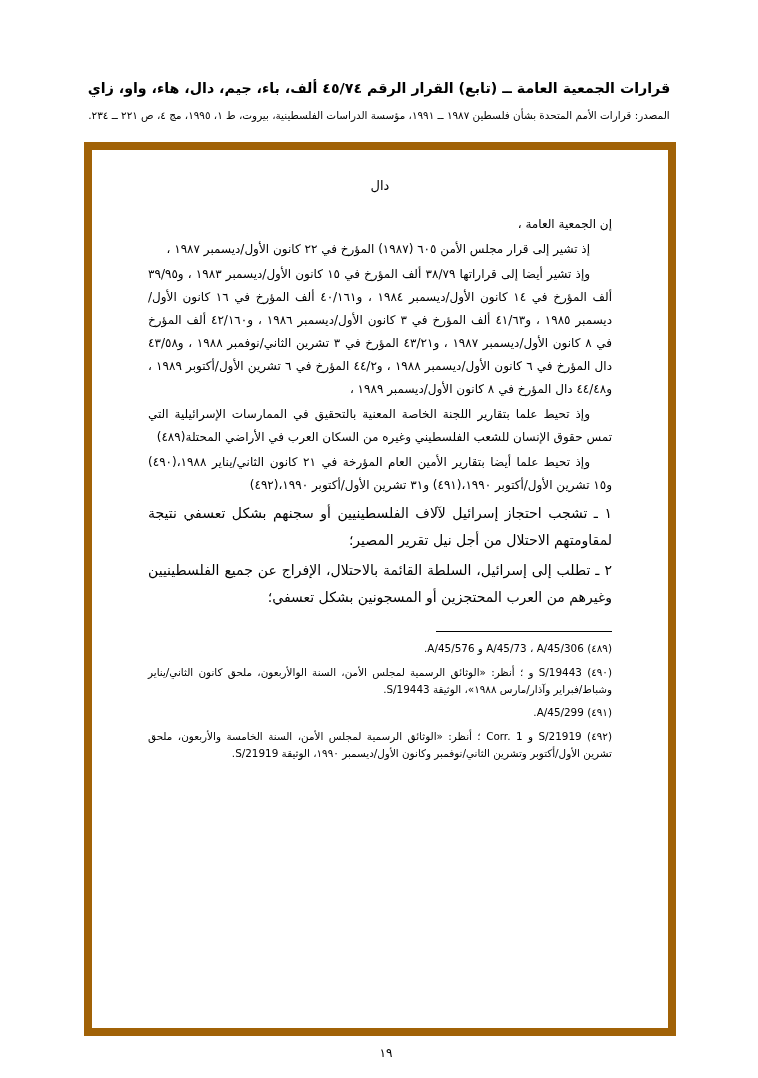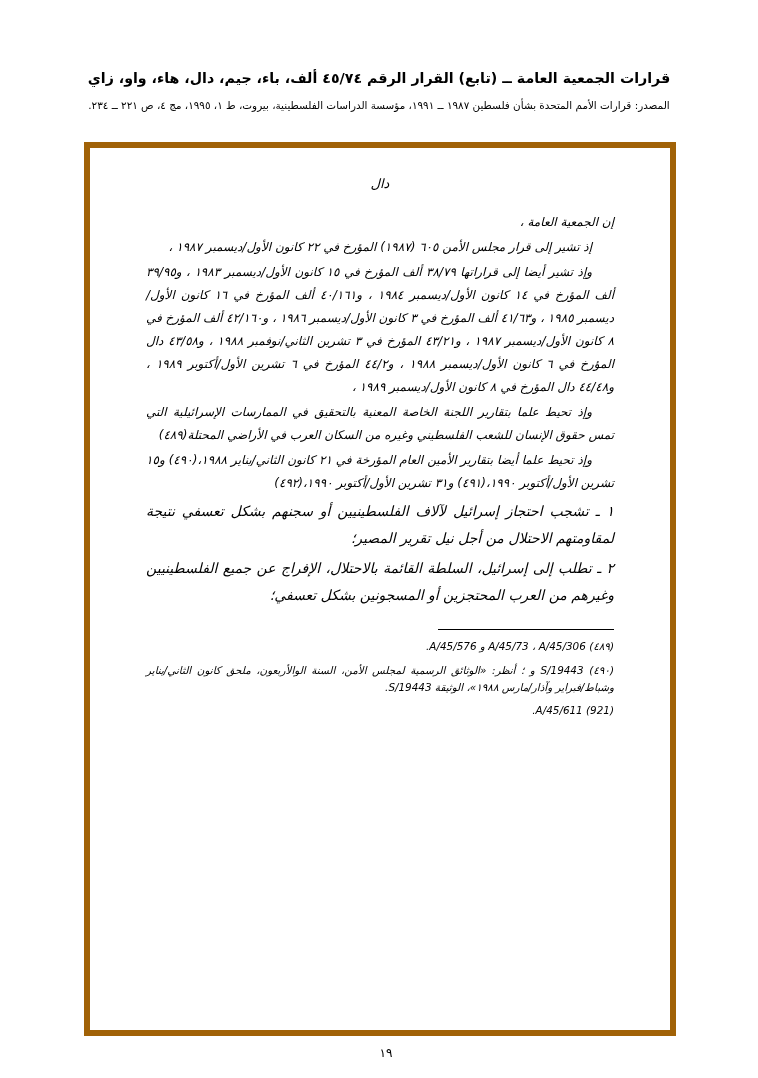--- a/index.html
+++ b/index.html
@@ -13,21 +13,21 @@
     font-family: "DejaVu Sans", sans-serif;
     color: #000000;
     position: relative;
     overflow: hidden;
   }
   .page {
     width: 758px;
     height: 1078px;
     position: relative;
     box-sizing: border-box;
-    padding: 2px;
+    padding: 12px;
   }
   .header-block {
     text-align: center;
     padding-top: 66px;
   }
   .doc-title {
     font-size: 14.2px;
     font-weight: bold;
     line-height: 1.5;
     letter-spacing: 0px;
@@ -39,24 +39,23 @@
     margin-top: 9px;
     line-height: 1.5;
     direction: rtl;
   }
   .frame {
     position: absolute;
     top: 142px;
     left: 84px;
     width: 592px;
     height: 894px;
-    border: 6px solid #a16207;
+    border: 8px solid #a16207;
     box-sizing: border-box;
     background: #ffffff;
-    font-style: italic;
   }
   .frame-inner {
     padding: 28px 56px 10px 56px;
     box-sizing: border-box;
     height: 100%;
     position: relative;
   }
   .section-letter {
     text-align: center;
     font-size: 13px;
@@ -135,21 +134,22 @@
       <div class="para indent">وإذ تحيط علما أيضا بتقارير الأمين العام المؤرخة في ٢١ كانون الثاني/يناير ١٩٨٨،(٤٩٠) و١٥ تشرين الأول/أكتوبر ١٩٩٠،(٤٩١) و٣١ تشرين الأول/أكتوبر ١٩٩٠،(٤٩٢)</div>
 
       <div class="numbered">١ ـ تشجب احتجاز إسرائيل لآلاف الفلسطينيين أو سجنهم بشكل تعسفي نتيجة لمقاومتهم الاحتلال من أجل نيل تقرير المصير؛</div>
       <div class="numbered">٢ ـ تطلب إلى إسرائيل، السلطة القائمة بالاحتلال، الإفراج عن جميع الفلسطينيين وغيرهم من العرب المحتجزين أو المسجونين بشكل تعسفي؛</div>
 
       <div class="footnote-rule"></div>
 
       <div class="footnotes">
         <div class="fn">(٤٨٩) A/45/73 ، A/45/306 و A/45/576.</div>
         <div class="fn">(٤٩٠) S/19443 و ؛ أنظر: «الوثائق الرسمية لمجلس الأمن، السنة الوالأربعون، ملحق كانون الثاني/يناير وشباط/فبراير وآذار/مارس ١٩٨٨»، الوثيقة S/19443.</div>
-        <div class="fn">(921) A/45/611.</div>
+        <div class="fn">(٤٩١) A/45/299.</div>
+        <div class="fn">(٤٩٢) S/21919 و Corr. 1 ؛ أنظر: «الوثائق الرسمية لمجلس الأمن، السنة الخامسة والأربعون، ملحق تشرين الأول/أكتوبر وتشرين الثاني/نوفمبر وكانون الأول/ديسمبر ١٩٩٠، الوثيقة S/21919.</div>
       </div>
 
     </div>
   </div>
 
   <div class="page-number">١٩</div>
 
 </div>
 
 </body></html>

